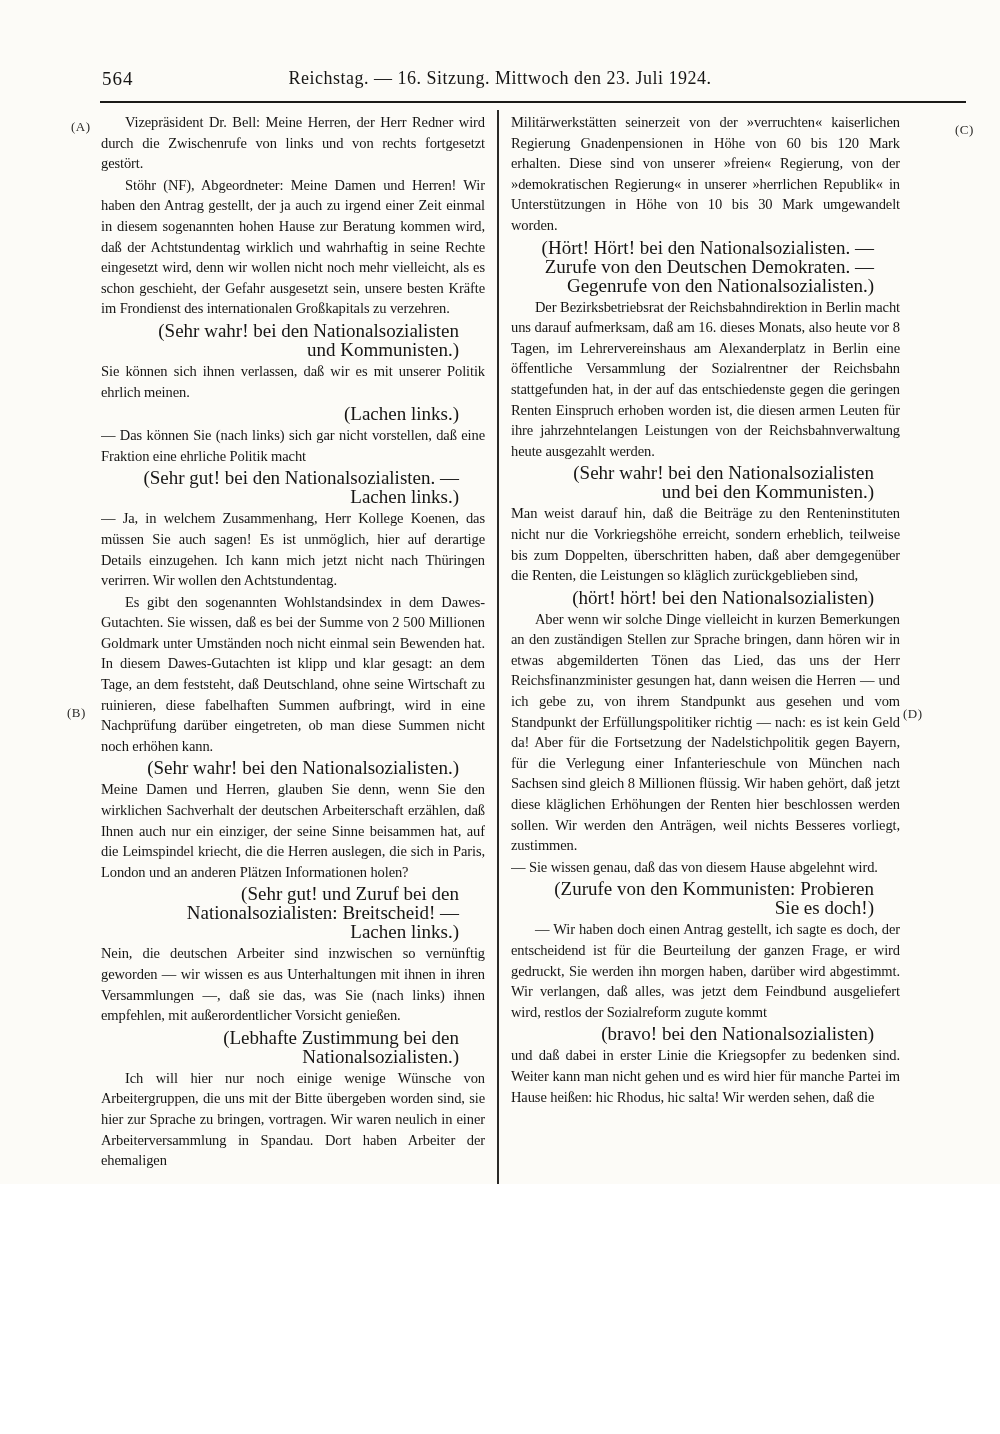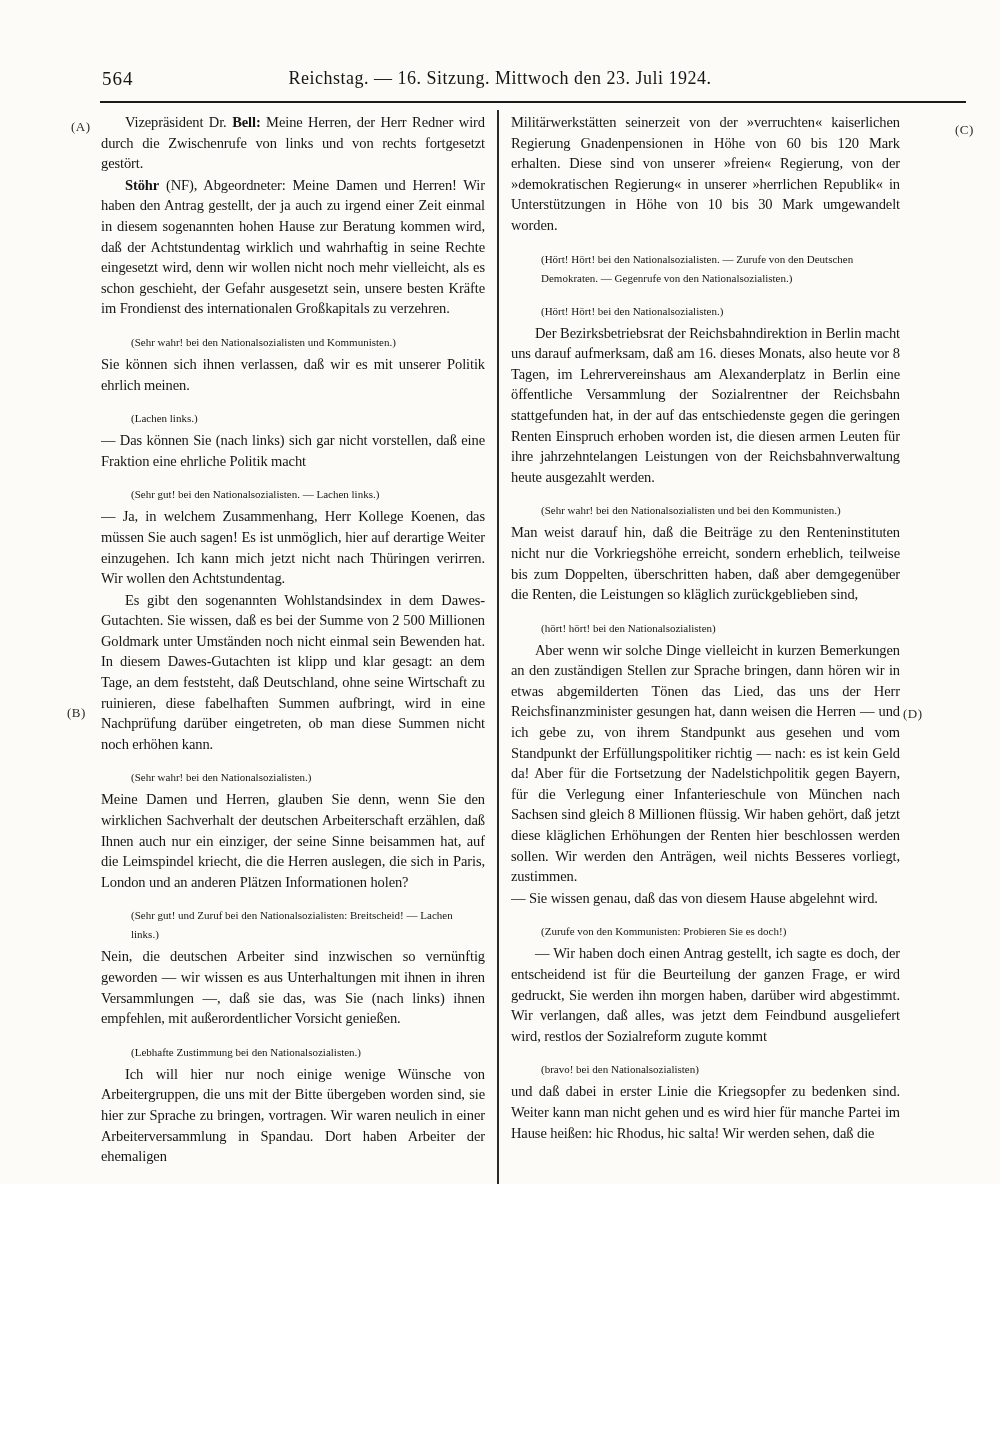--- a/index.html
+++ b/index.html
@@ -38,24 +38,24 @@
     position:absolute;top:112px;overflow:hidden;
   }
   .col-left{left:101px;width:384px;height:1202px;}
   .col-right{left:511px;width:389px;height:1206px;}
   .body{
     font-size:14.5px;line-height:20.6px;
     text-align:justify;margin:0 0 1px 0;
     letter-spacing:-0.1px;
   }
   .indent{text-indent:24px;}
-  .spk{font-weight:bold;}
+  .spk{font-weight:normal;}
   .interj{
-    font-size:11px;line-height:19px;
-    text-align:left;margin:14px 26px 2px 30px;
+    font-size:19px;line-height:19px;
+    text-align:right;margin:2px 26px 2px 30px;
   }
   .footer{
     position:absolute;left:0;top:1403px;width:997px;
     display:flex;justify-content:flex-end;align-items:center;gap:6px;
     font-family:"Liberation Sans", sans-serif;
     font-weight:bold;font-size:12.5px;color:#141414;
   }
   .dfg{
     display:inline-block;
     background:#404040;color:#d6e1f5;
@@ -80,34 +80,33 @@
   <span class="marker marker-d">(D)</span>
 
   <div class="col col-left">
     <p class="body indent"><span>Vizepräsident Dr. </span><span class="spk">Bell:</span><span> Meine Herren, der Herr Redner wird durch die Zwischenrufe von links und von rechts fortgesetzt gestört.</span></p>
     <p class="body indent"><span class="spk">Stöhr</span><span> (NF), Abgeordneter: Meine Damen und Herren! Wir haben den Antrag gestellt, der ja auch zu irgend einer Zeit einmal in diesem sogenannten hohen Hause zur Beratung kommen wird, daß der Achtstundentag wirklich und wahrhaftig in seine Rechte eingesetzt wird, denn wir wollen nicht noch mehr vielleicht, als es schon geschieht, der Gefahr ausgesetzt sein, unsere besten Kräfte im Frondienst des internationalen Großkapitals zu verzehren.</span></p>
     <p class="interj">(Sehr wahr! bei den Nationalsozialisten und Kommunisten.)</p>
     <p class="body">Sie können sich ihnen verlassen, daß wir es mit unserer Politik ehrlich meinen.</p>
     <p class="interj">(Lachen links.)</p>
     <p class="body">— Das können Sie (nach links) sich gar nicht vorstellen, daß eine Fraktion eine ehrliche Politik macht</p>
     <p class="interj">(Sehr gut! bei den Nationalsozialisten. — Lachen links.)</p>
-    <p class="body">— Ja, in welchem Zusammenhang, Herr Kollege Koenen, das müssen Sie auch sagen! Es ist unmöglich, hier auf derartige Weiter einzugehen. Ich kann mich jetzt nicht nach Thüringen verirren. Wir wollen den Achtstundentag.</p>
+    <p class="body">— Ja, in welchem Zusammenhang, Herr Kollege Koenen, das müssen Sie auch sagen! Es ist unmöglich, hier auf derartige Details einzugehen. Ich kann mich jetzt nicht nach Thüringen verirren. Wir wollen den Achtstundentag.</p>
     <p class="body indent">Es gibt den sogenannten Wohlstandsindex in dem Dawes-Gutachten. Sie wissen, daß es bei der Summe von 2 500 Millionen Goldmark unter Umständen noch nicht einmal sein Bewenden hat. In diesem Dawes-Gutachten ist klipp und klar gesagt: an dem Tage, an dem feststeht, daß Deutschland, ohne seine Wirtschaft zu ruinieren, diese fabelhaften Summen aufbringt, wird in eine Nachprüfung darüber eingetreten, ob man diese Summen nicht noch erhöhen kann.</p>
     <p class="interj">(Sehr wahr! bei den Nationalsozialisten.)</p>
     <p class="body">Meine Damen und Herren, glauben Sie denn, wenn Sie den wirklichen Sachverhalt der deutschen Arbeiterschaft erzählen, daß Ihnen auch nur ein einziger, der seine Sinne beisammen hat, auf die Leimspindel kriecht, die die Herren auslegen, die sich in Paris, London und an anderen Plätzen Informationen holen?</p>
     <p class="interj">(Sehr gut! und Zuruf bei den Nationalsozialisten: Breitscheid! — Lachen links.)</p>
     <p class="body">Nein, die deutschen Arbeiter sind inzwischen so vernünftig geworden — wir wissen es aus Unterhaltungen mit ihnen in ihren Versammlungen —, daß sie das, was Sie (nach links) ihnen empfehlen, mit außerordentlicher Vorsicht genießen.</p>
     <p class="interj">(Lebhafte Zustimmung bei den Nationalsozialisten.)</p>
     <p class="body indent">Ich will hier nur noch einige wenige Wünsche von Arbeitergruppen, die uns mit der Bitte übergeben worden sind, sie hier zur Sprache zu bringen, vortragen. Wir waren neulich in einer Arbeiterversammlung in Spandau. Dort haben Arbeiter der ehemaligen</p>
   </div>
 
   <div class="col col-right">
     <p class="body">Militärwerkstätten seinerzeit von der »verruchten« kaiserlichen Regierung Gnadenpensionen in Höhe von 60 bis 120 Mark erhalten. Diese sind von unserer »freien« Regierung, von der »demokratischen Regierung« in unserer »herrlichen Republik« in Unterstützungen in Höhe von 10 bis 30 Mark umgewandelt worden.</p>
     <p class="interj">(Hört! Hört! bei den Nationalsozialisten. — Zurufe von den Deutschen Demokraten. — Gegenrufe von den Nationalsozialisten.)</p>
-    <p class="interj">(Hört! Hört! bei den Nationalsozialisten.)</p>
     <p class="body indent">Der Bezirksbetriebsrat der Reichsbahndirektion in Berlin macht uns darauf aufmerksam, daß am 16. dieses Monats, also heute vor 8 Tagen, im Lehrervereinshaus am Alexanderplatz in Berlin eine öffentliche Versammlung der Sozialrentner der Reichsbahn stattgefunden hat, in der auf das entschiedenste gegen die geringen Renten Einspruch erhoben worden ist, die diesen armen Leuten für ihre jahrzehntelangen Leistungen von der Reichsbahnverwaltung heute ausgezahlt werden.</p>
     <p class="interj">(Sehr wahr! bei den Nationalsozialisten und bei den Kommunisten.)</p>
     <p class="body">Man weist darauf hin, daß die Beiträge zu den Renteninstituten nicht nur die Vorkriegshöhe erreicht, sondern erheblich, teilweise bis zum Doppelten, überschritten haben, daß aber demgegenüber die Renten, die Leistungen so kläglich zurückgeblieben sind,</p>
     <p class="interj">(hört! hört! bei den Nationalsozialisten)</p>
     <p class="body indent">Aber wenn wir solche Dinge vielleicht in kurzen Bemerkungen an den zuständigen Stellen zur Sprache bringen, dann hören wir in etwas abgemilderten Tönen das Lied, das uns der Herr Reichsfinanzminister gesungen hat, dann weisen die Herren — und ich gebe zu, von ihrem Standpunkt aus gesehen und vom Standpunkt der Erfüllungspolitiker richtig — nach: es ist kein Geld da! Aber für die Fortsetzung der Nadelstichpolitik gegen Bayern, für die Verlegung einer Infanterieschule von München nach Sachsen sind gleich 8 Millionen flüssig. Wir haben gehört, daß jetzt diese kläglichen Erhöhungen der Renten hier beschlossen werden sollen. Wir werden den Anträgen, weil nichts Besseres vorliegt, zustimmen.</p>
     <p class="body">— Sie wissen genau, daß das von diesem Hause abgelehnt wird.</p>
     <p class="interj">(Zurufe von den Kommunisten: Probieren Sie es doch!)</p>
     <p class="body indent">— Wir haben doch einen Antrag gestellt, ich sagte es doch, der entscheidend ist für die Beurteilung der ganzen Frage, er wird gedruckt, Sie werden ihn morgen haben, darüber wird abgestimmt. Wir verlangen, daß alles, was jetzt dem Feindbund ausgeliefert wird, restlos der Sozialreform zugute kommt</p>
     <p class="interj">(bravo! bei den Nationalsozialisten)</p>
     <p class="body">und daß dabei in erster Linie die Kriegsopfer zu bedenken sind. Weiter kann man nicht gehen und es wird hier für manche Partei im Hause heißen: hic Rhodus, hic salta! Wir werden sehen, daß die</p>

